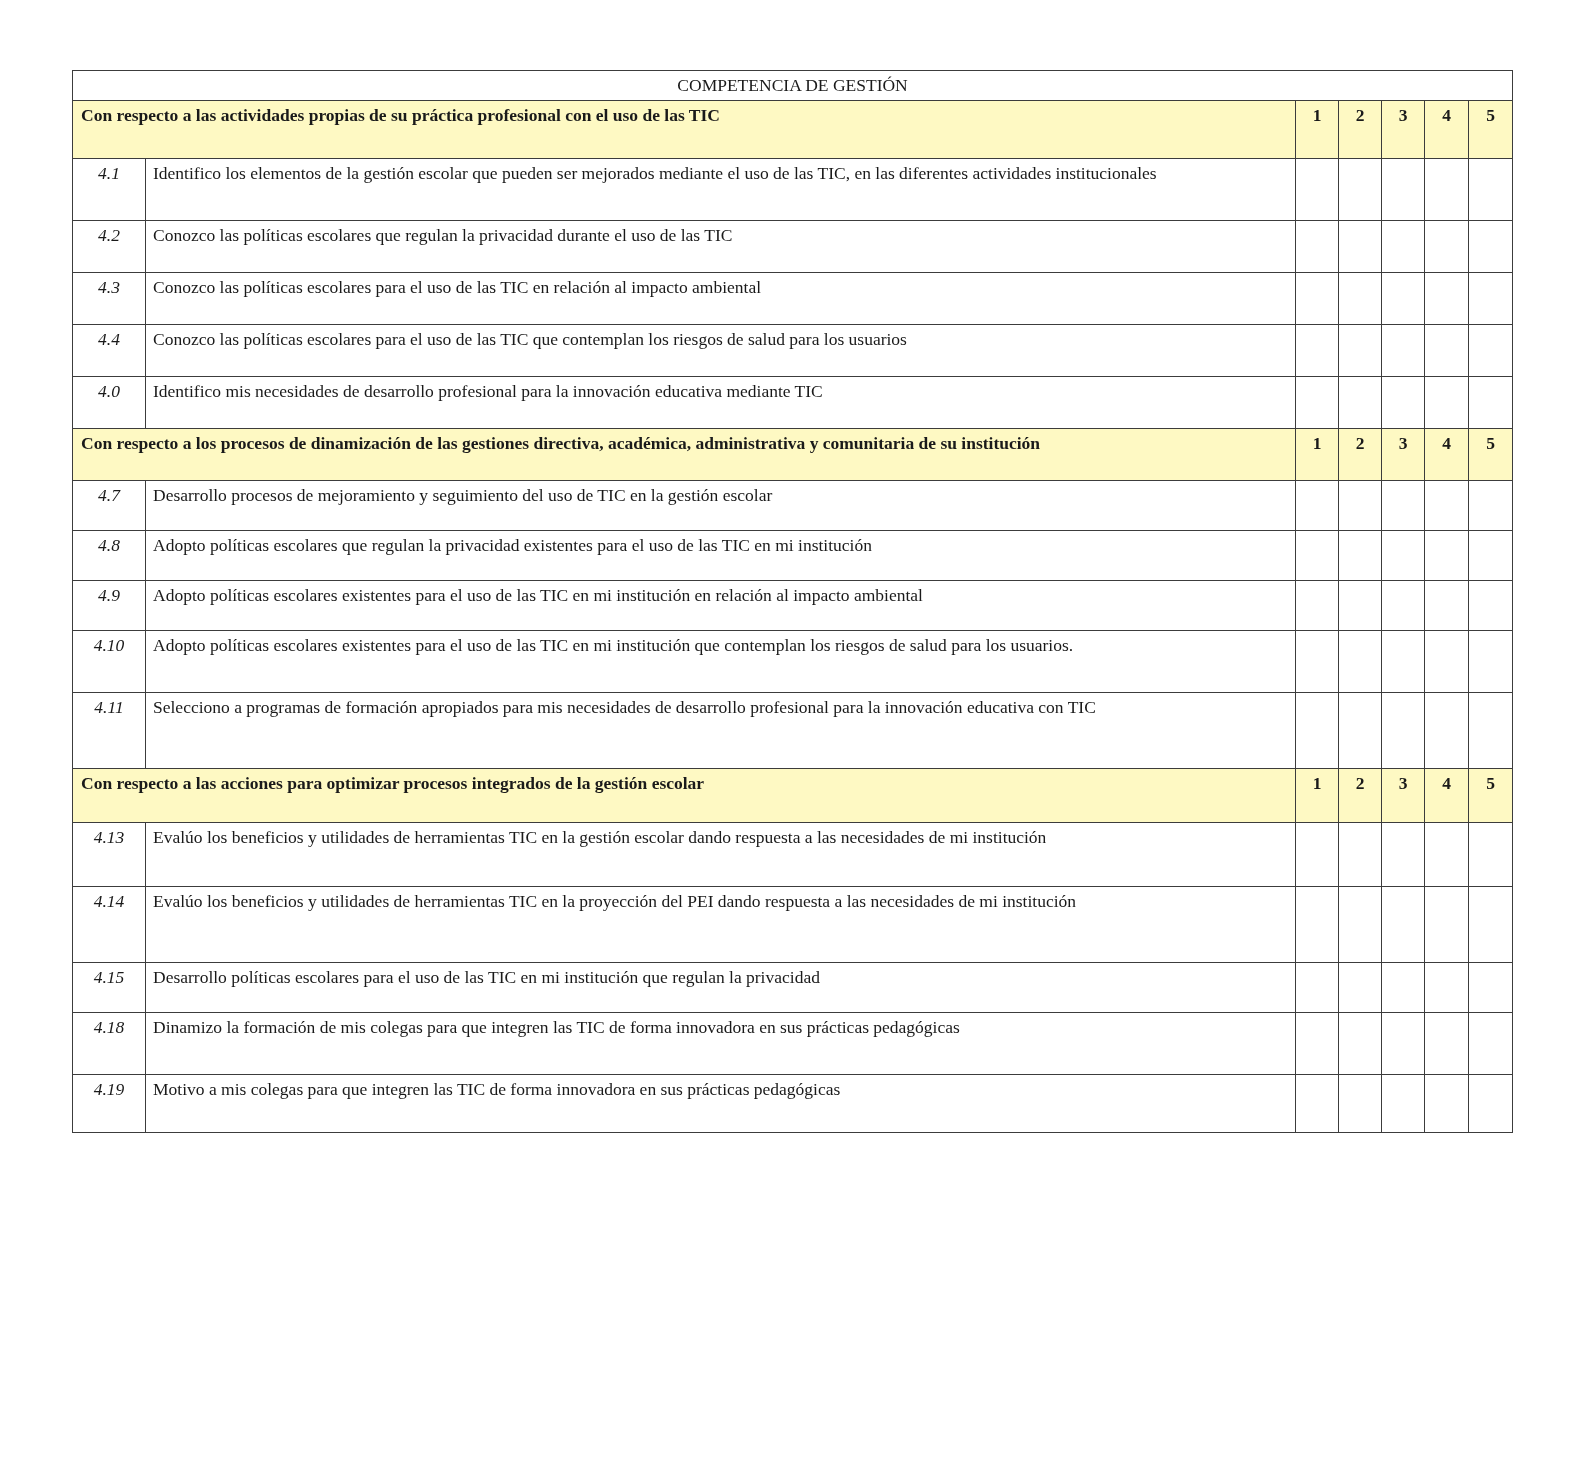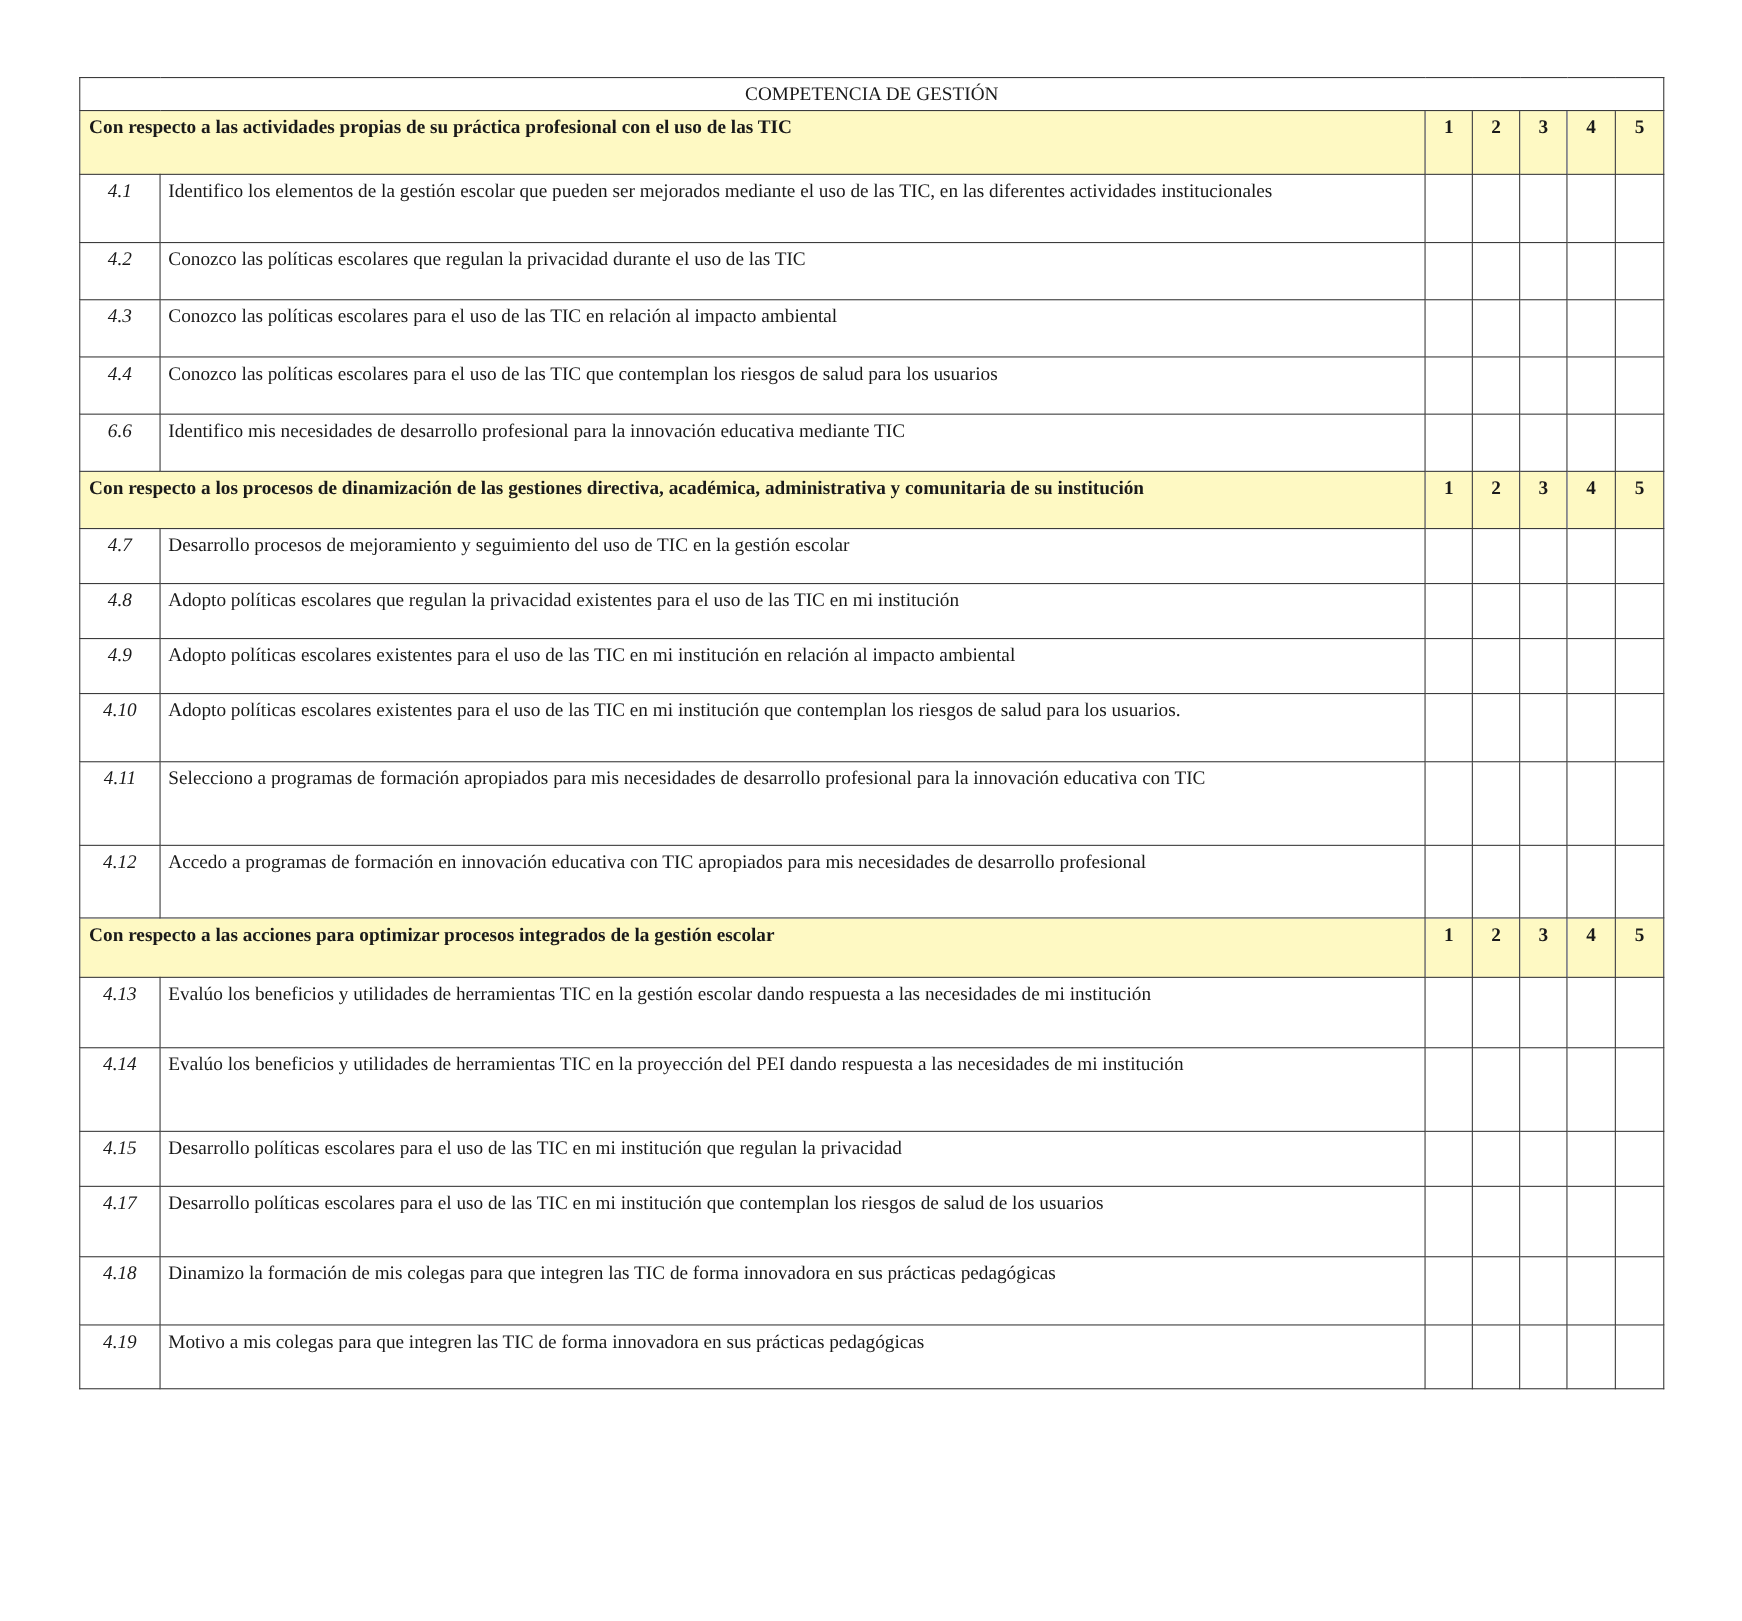--- a/index.html
+++ b/index.html
@@ -116,21 +116,21 @@
       <td class="num-cell">4.4</td>
       <td>Conozco las políticas escolares para el uso de las TIC que contemplan los riesgos de salud para los usuarios</td>
       <td class="rate-cell"></td>
       <td class="rate-cell"></td>
       <td class="rate-cell"></td>
       <td class="rate-cell"></td>
       <td class="rate-cell"></td>
     </tr>
 
     <tr style="height:52px">
-      <td class="num-cell">6.6</td>
+      <td class="num-cell">4.0</td>
       <td>Identifico mis necesidades de desarrollo profesional para  la innovación educativa mediante TIC</td>
       <td class="rate-cell"></td>
       <td class="rate-cell"></td>
       <td class="rate-cell"></td>
       <td class="rate-cell"></td>
       <td class="rate-cell"></td>
     </tr>
 
     <tr class="sec-row" style="height:52px">
       <td class="sec-text" colspan="2">Con respecto a los procesos de dinamización de las gestiones directiva, académica, administrativa y comunitaria de su institución</td>
@@ -185,29 +185,20 @@
     <tr style="height:76px">
       <td class="num-cell">4.11</td>
       <td>Selecciono a programas de formación apropiados para mis necesidades de desarrollo profesional para la innovación educativa con TIC</td>
       <td class="rate-cell"></td>
       <td class="rate-cell"></td>
       <td class="rate-cell"></td>
       <td class="rate-cell"></td>
       <td class="rate-cell"></td>
     </tr>
 
-    <tr style="height:66px">
-      <td class="num-cell">4.12</td>
-      <td>Accedo a programas de formación en innovación educativa con TIC apropiados para mis necesidades de desarrollo profesional</td>
-      <td class="rate-cell"></td>
-      <td class="rate-cell"></td>
-      <td class="rate-cell"></td>
-      <td class="rate-cell"></td>
-      <td class="rate-cell"></td>
-    </tr>
 
     <tr class="sec-row" style="height:54px">
       <td class="sec-text" colspan="2">Con respecto a las acciones para optimizar procesos integrados de la gestión escolar</td>
       <td class="rate-cell">1</td>
       <td class="rate-cell">2</td>
       <td class="rate-cell">3</td>
       <td class="rate-cell">4</td>
       <td class="rate-cell">5</td>
     </tr>
 
@@ -235,29 +226,20 @@
       <td class="num-cell">4.15</td>
       <td>Desarrollo políticas escolares para el uso de las TIC en mi institución que regulan la privacidad</td>
       <td class="rate-cell"></td>
       <td class="rate-cell"></td>
       <td class="rate-cell"></td>
       <td class="rate-cell"></td>
       <td class="rate-cell"></td>
     </tr>
 
 
-    <tr style="height:64px">
-      <td class="num-cell">4.17</td>
-      <td>Desarrollo políticas escolares para el uso de las TIC en mi institución que contemplan los riesgos de salud de los usuarios</td>
-      <td class="rate-cell"></td>
-      <td class="rate-cell"></td>
-      <td class="rate-cell"></td>
-      <td class="rate-cell"></td>
-      <td class="rate-cell"></td>
-    </tr>
 
     <tr style="height:62px">
       <td class="num-cell">4.18</td>
       <td>Dinamizo la formación de mis colegas para que integren las TIC de forma innovadora en sus prácticas pedagógicas</td>
       <td class="rate-cell"></td>
       <td class="rate-cell"></td>
       <td class="rate-cell"></td>
       <td class="rate-cell"></td>
       <td class="rate-cell"></td>
     </tr>

